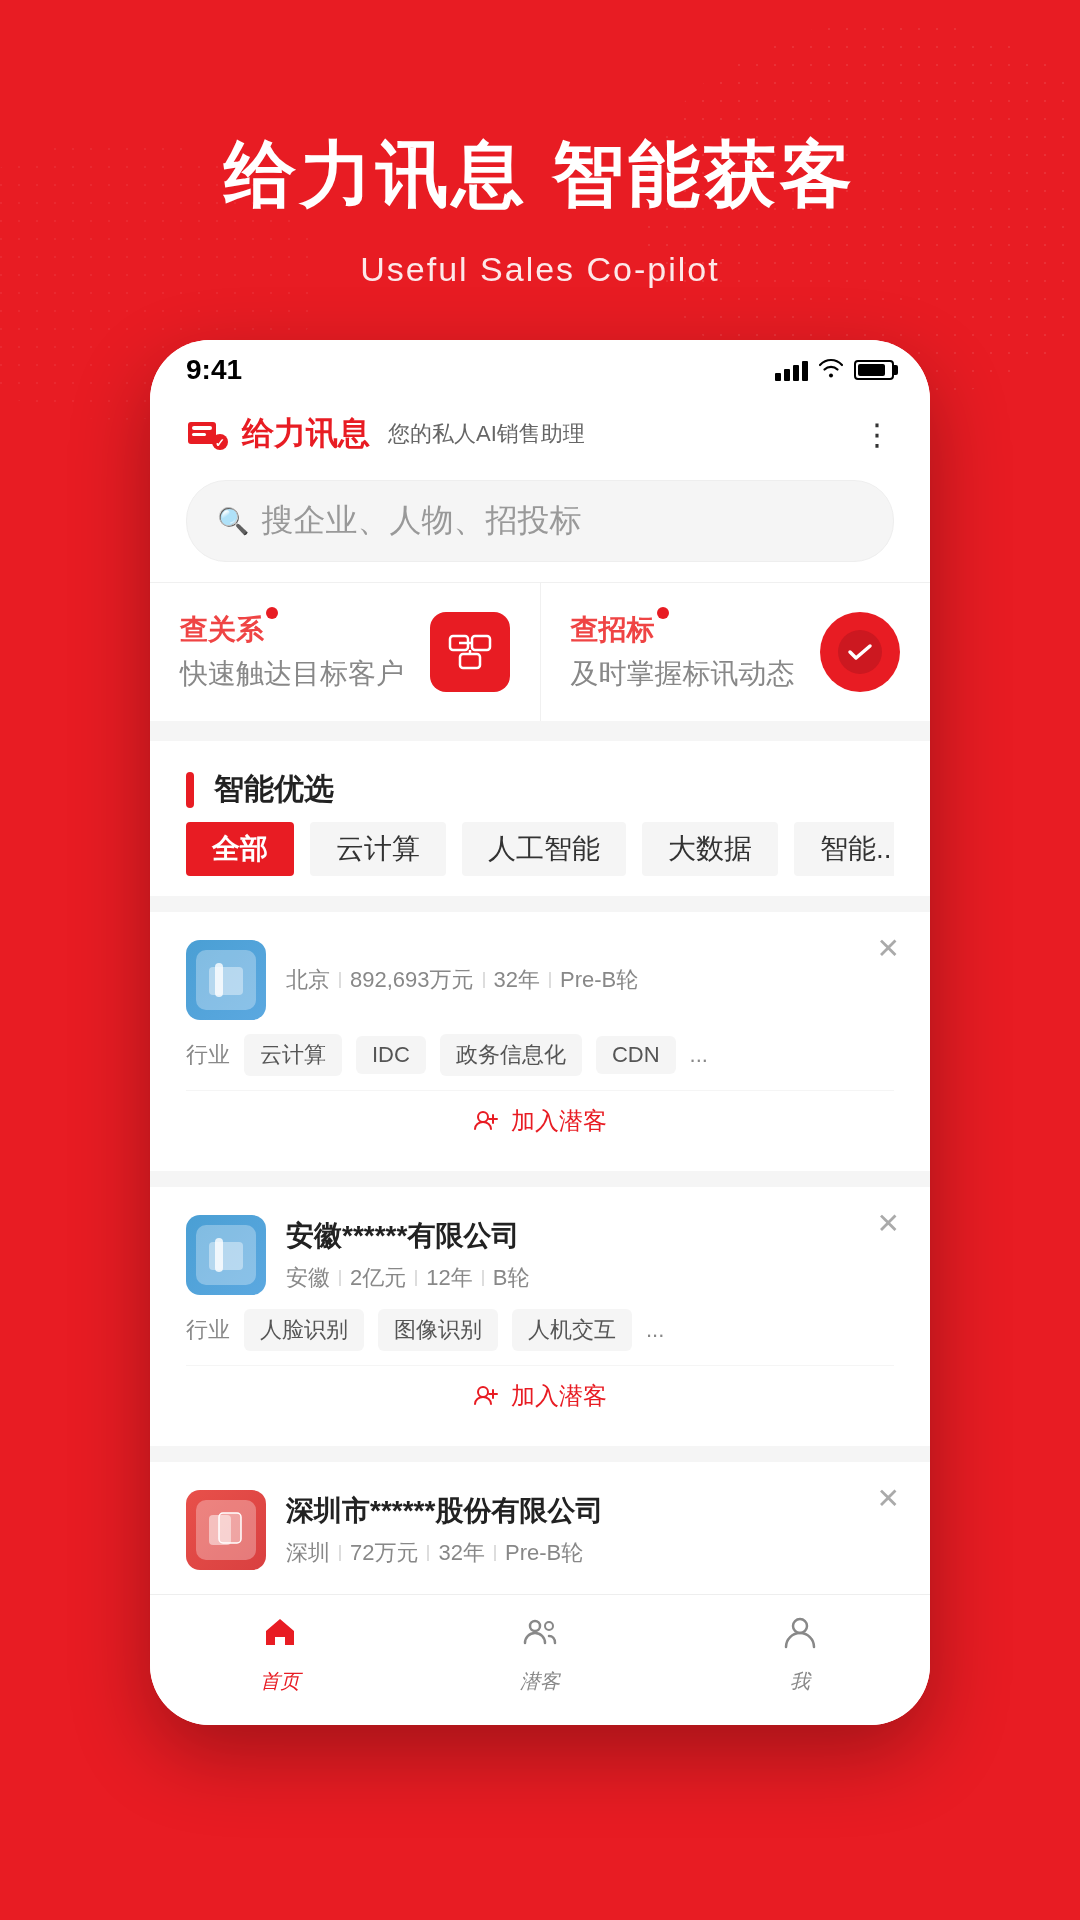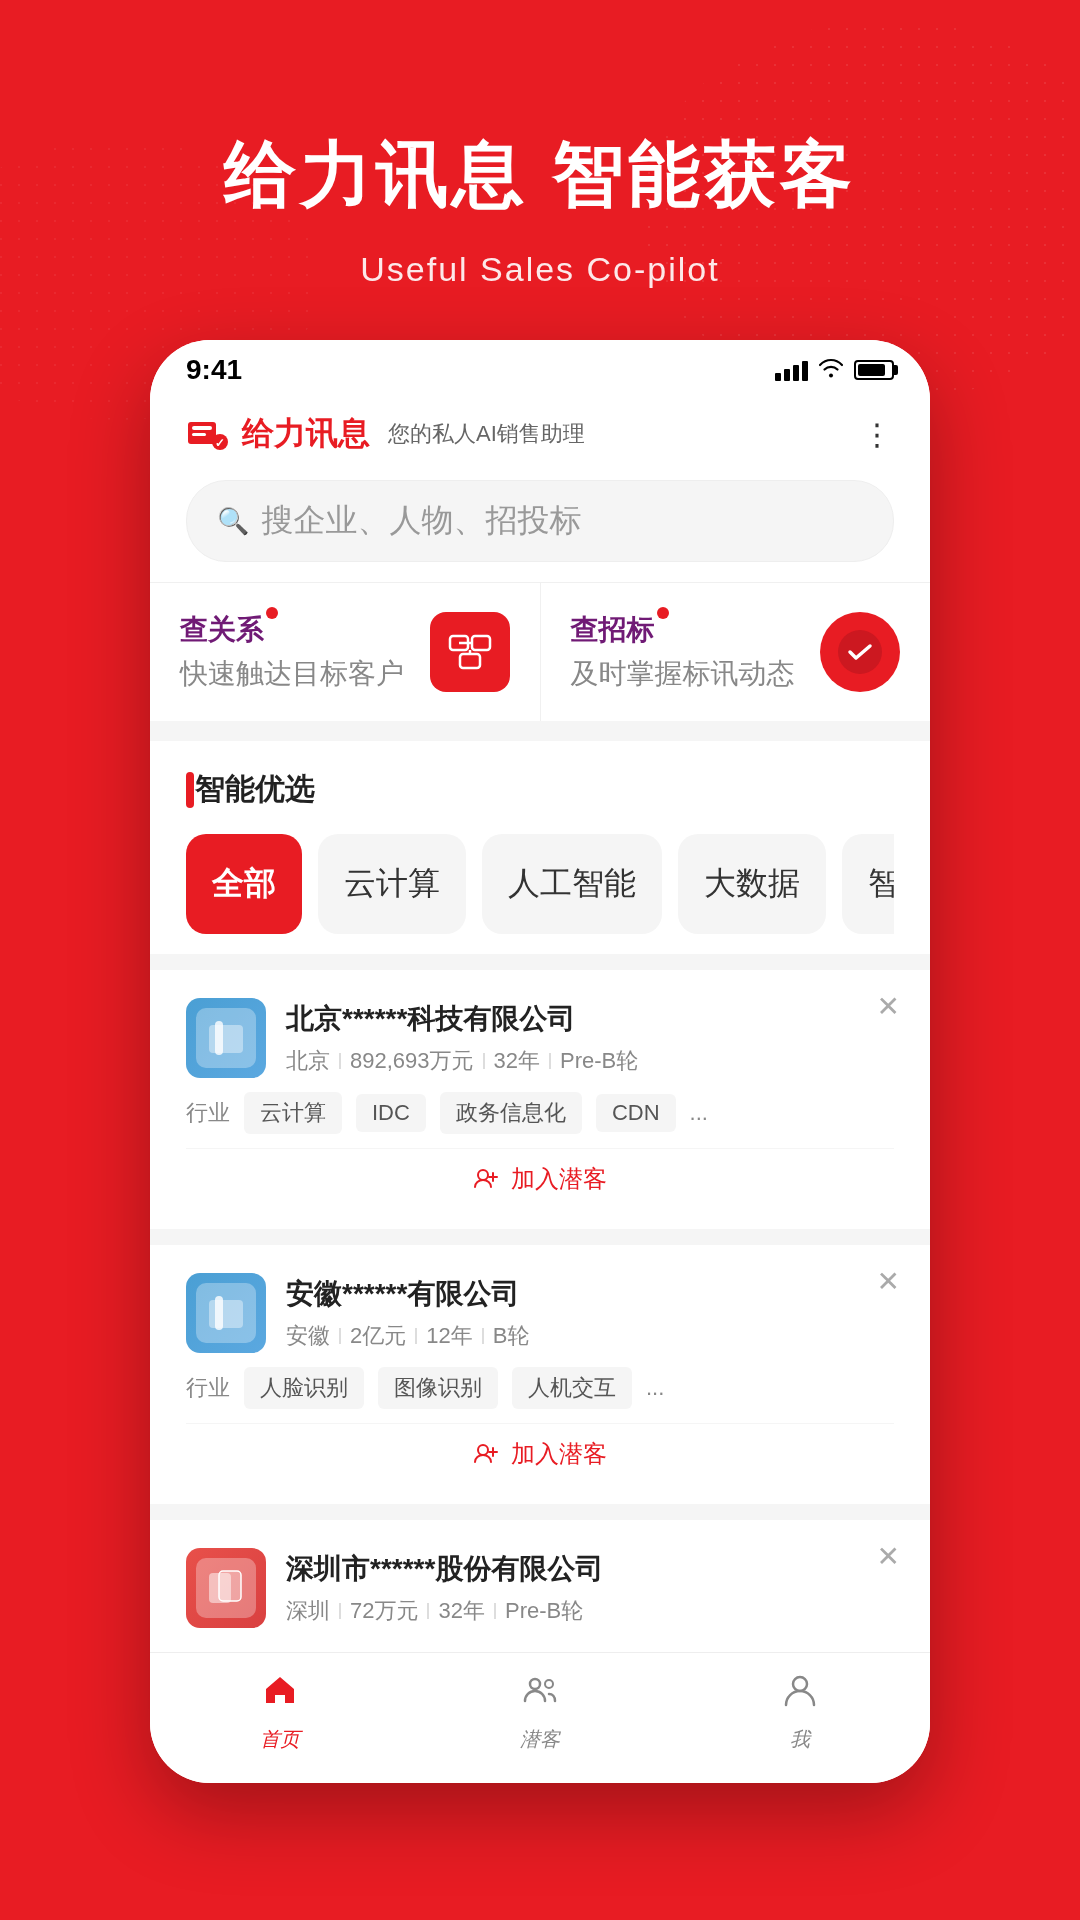--- a/index.html
+++ b/index.html
@@ -220,21 +220,21 @@
       align-items: center;
       justify-content: space-between;
       position: relative;
     }
     .quick-action:first-child {
       border-right: 1px solid #f0f0f0;
     }
     .quick-action-text h3 {
       font-size: 28px;
       font-weight: 600;
-      color: #701a75;
+      color: #ef4444;
       position: relative;
       display: inline-block;
       text-align: right;
     }
     .quick-action-text h3::after {
       content: '';
       position: absolute;
       top: -4px;
       right: -14px;
       width: 12px;
@@ -274,22 +274,22 @@
     }
 
     
     .smart-section {
       background: white;
       padding: 28px 36px 0;
     }
     .section-title {
       display: flex;
       align-items: center;
-      gap: 1px;
-      margin-bottom: 24px;
+      gap: 20px;
+      margin-bottom: 12px;
     }
     .section-title-bar {
       width: 8px;
       height: 36px;
       background: #e81c23;
       border-radius: 4px;
     }
     .section-title-text {
       font-size: 30px;
       font-weight: 700;
@@ -298,23 +298,23 @@
 
     
     .category-tabs {
       display: flex;
       gap: 16px;
       align-items: center;
       overflow: hidden;
       padding-bottom: 20px;
     }
     .category-tab {
-      padding: 28px 26px;
-      border-radius: 20px;
-      font-size: 32px;
+      padding: 8px 26px;
+      border-radius: 4px;
+      font-size: 28px;
       white-space: nowrap;
       color: #333;
       background: #f5f5f5;
       border: none;
     }
     .category-tab.active {
       background: #e81c23;
       color: white;
       font-weight: 600;
     }
@@ -576,21 +576,20 @@
         <div class="company-header">
           <div class="company-logo">
             <div class="company-logo-inner">
               <svg width="50" height="50" viewBox="0 0 50 50" fill="none">
                 <rect x="8" y="12" width="34" height="28" rx="4" fill="rgba(255,255,255,0.4)"></rect>
                 <rect x="14" y="8" width="8" height="34" rx="4" fill="white" opacity="0.8"></rect>
               </svg>
             </div>
           </div>
           <div class="company-info">
-            <h3>北京******科技有限公司</h3>
             <div class="company-meta">
               <span>北京</span>
               <span>892,693万元</span>
               <span>32年</span>
               <span>Pre-B轮</span>
             </div>
           </div>
         </div>
         <div class="tags-row">
           <span class="tag-label">行业</span>

